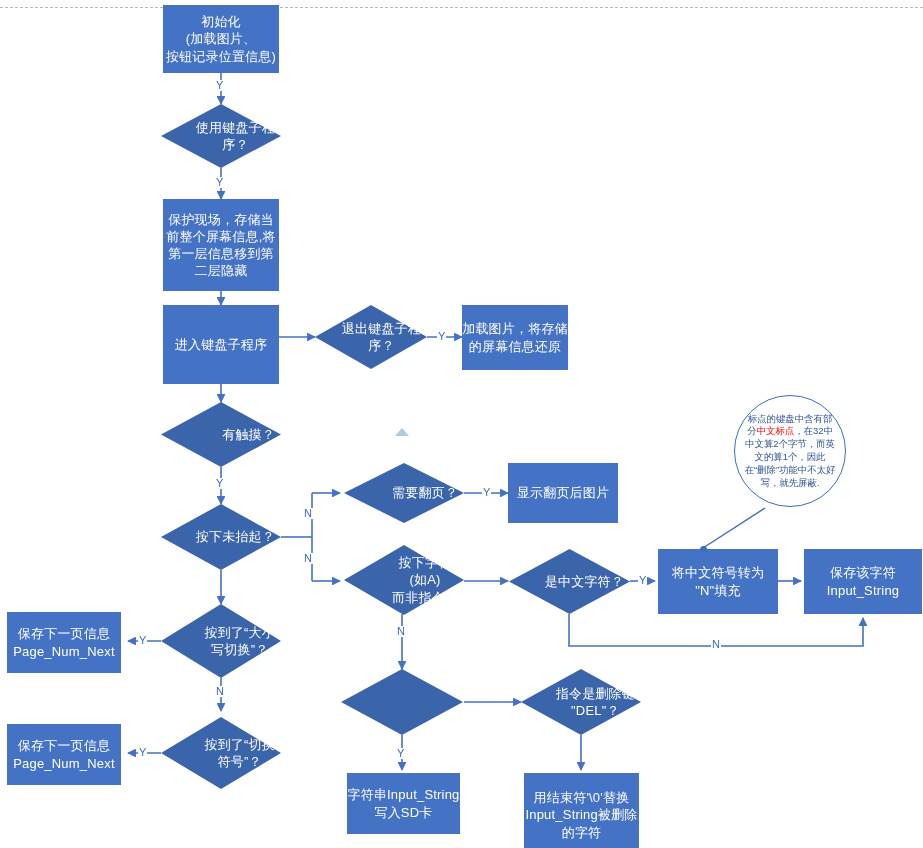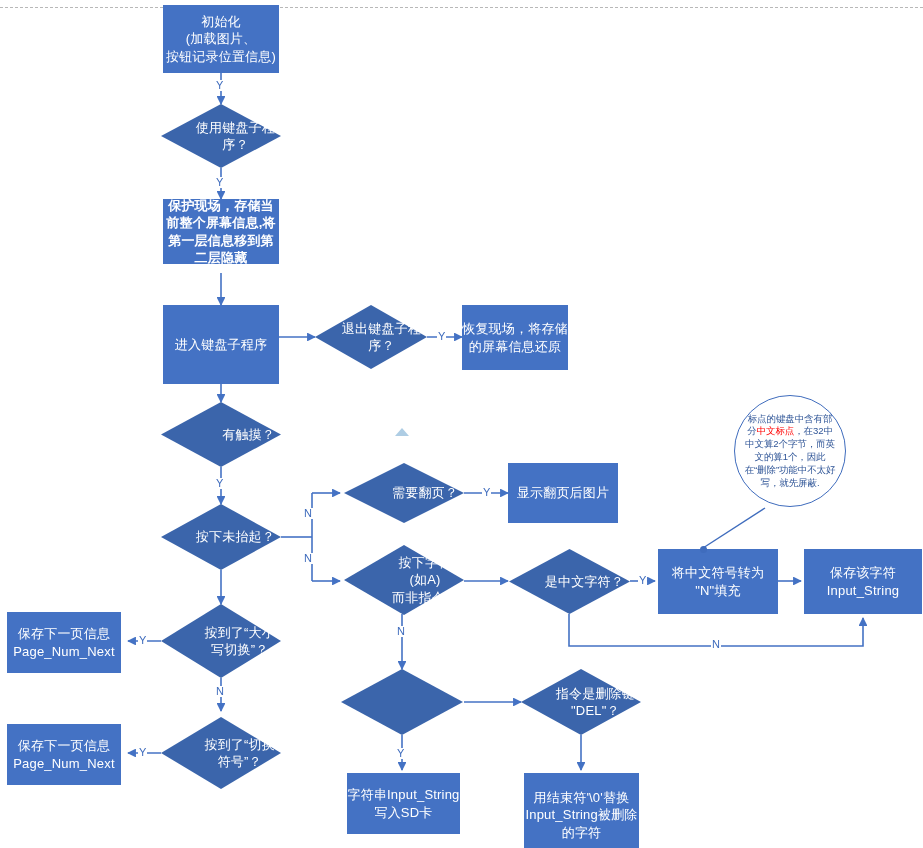--- a/index.html
+++ b/index.html
@@ -202,39 +202,39 @@
 (加载图片、
 按钮记录位置信息)</span>
   </div>
 
   <div class="node decision" style="left:161px; top:104px; width:120px; height:64px;">
     <span class="dia-bg"></span>
     <span class="dia-text">使用键盘子程
 序？</span>
   </div>
 
-  <div class="node process" style="left:163px; top:199px; width:116px; height:65px;font-weight:bold;">
+  <div class="node process" style="left:163px; top:199px; width:116px; height:92px;">
     <span>保护现场，存储当
 前整个屏幕信息,将
 第一层信息移到第
 二层隐藏</span>
   </div>
 
   <div class="node process" style="left:163px; top:305px; width:116px; height:79px;text-align:center;">
     <span>进入键盘子程序</span>
   </div>
 
   <div class="node decision" style="left:315px; top:305px; width:112px; height:64px;">
     <span class="dia-bg"></span>
     <span class="dia-text">退出键盘子程
 序？</span>
   </div>
 
   <div class="node process" style="left:462px; top:305px; width:106px; height:65px;">
-    <span>恢复现场，将存储
+    <span>加载图片，将存储
 的屏幕信息还原</span>
   </div>
 
   <div class="node decision" style="left:161px; top:402px; width:120px; height:65px;">
     <span class="dia-bg"></span>
     <span class="dia-text">有触摸？</span>
   </div>
 
   <div class="node decision" style="left:161px; top:504px; width:120px; height:66px;">
     <span class="dia-bg"></span>

